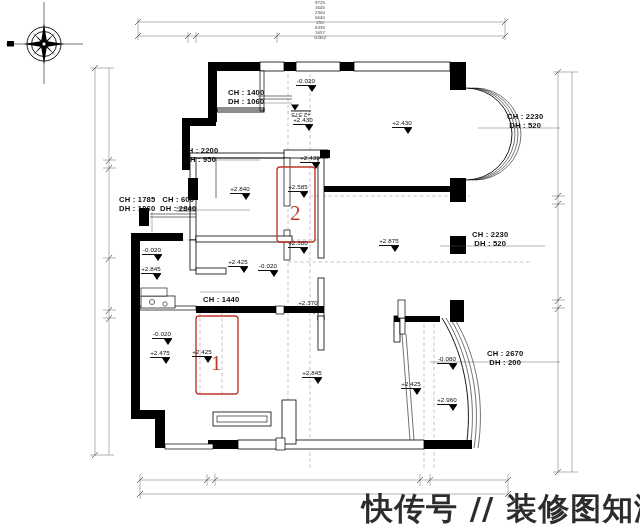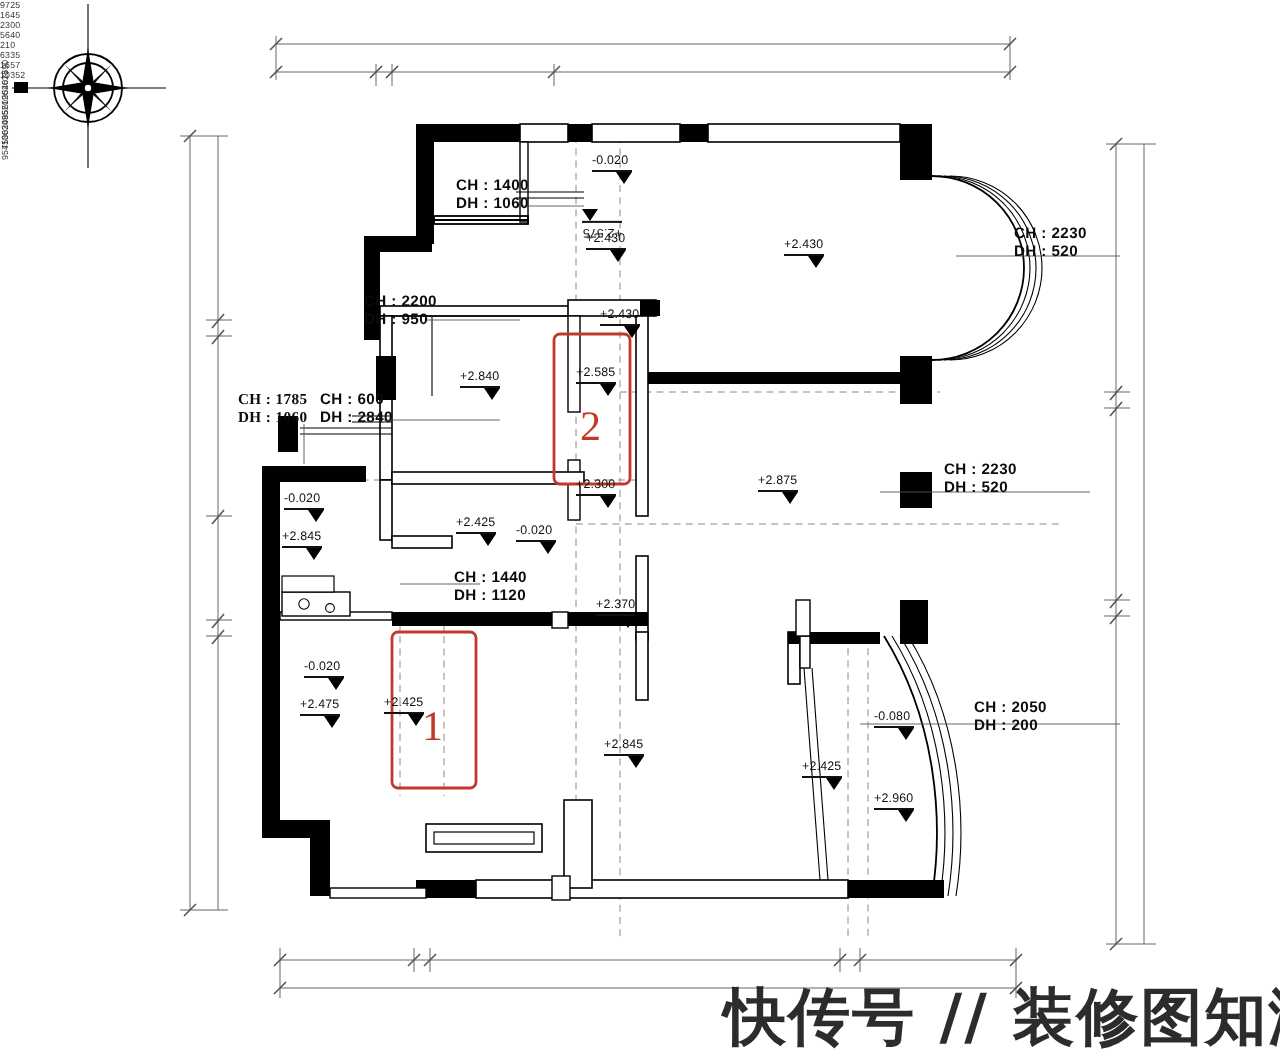--- a/index.html
+++ b/index.html
@@ -1,18 +1,18 @@
 <!DOCTYPE html>
 <html><head>
 <meta charset="utf-8">
 <style>
   html,body{margin:0;padding:0;background:#fff;}
   body{width:640px;height:530px;position:relative;overflow:hidden;
        font-family:"Liberation Sans","DejaVu Sans",sans-serif;color:#111;}
-  #plan-root{position:absolute;inset:0;}
+  #plan-root{position:absolute;inset:0;text-align:center;}
   svg#plan-svg{position:absolute;left:0;top:0;width:640px;height:530px;}
 
   .ann{position:absolute;white-space:pre;line-height:1.12;}
   .chdh{font-size:7.6px;font-weight:bold;letter-spacing:.2px;color:#0c0c0c;}
   .elev{font-size:6.2px;color:#101010;letter-spacing:.1px;}
   .dim{font-size:4.4px;color:#3a3a3a;letter-spacing:.1px;}
   .dim.vert{transform-origin:0 0;}
   .marknum{position:absolute;color:#c0392b;font-family:"Liberation Serif","DejaVu Serif",serif;
            font-size:21px;line-height:1;}
   .watermark{position:absolute;font-family:"DejaVu Sans",sans-serif;font-weight:bold;
@@ -275,29 +275,29 @@
 
   </svg>
 
   <div id="chdh-layer">
       <div class="ann chdh" style="left: 228px; top: 89px;">CH : 1400
 DH : 1060</div>
       <div class="ann chdh" style="left: 182px; top: 147px;">CH : 2200
 DH : 950</div>
       <div class="ann chdh" style="left: 160px; top: 196px;">CH : 600
 DH : 2840</div>
-      <div class="ann chdh" style="left: 119px; top: 196px; font-family: Liberation Serif, serif;">CH : 1785
+      <div class="ann chdh" style="left: 119px; top: 196px;">CH : 1785
 DH : 1060</div>
-      <div class="ann chdh" style="left: 203px; top: 285px; margin-left: 24px;">CH : 1440
+      <div class="ann chdh" style="left: 203px; top: 296px;">CH : 1440
 DH : 1120</div>
       <div class="ann chdh" style="left: 507px; top: 113px;">CH : 2230
 DH : 520</div>
       <div class="ann chdh" style="left: 472px; top: 231px;">CH : 2230
 DH : 520</div>
-      <div class="ann chdh" style="left: 487px; top: 350px;">CH : 2050
+      <div class="ann chdh" style="left: 487px; top: 350px;">CH : 2670
 DH : 200</div>
     </div>
   <div id="elev-layer">
       <div class="ann" style="left: 296px; top: 78px;"><div class="elev" style="border-bottom: 0.6px solid rgb(17, 17, 17); padding-bottom: 0.5px;">-0.020</div><div style="width: 0px; height: 0px; margin-left: 12px; border-left: 4px solid transparent; border-right: 4px solid transparent; border-top: 6px solid rgb(0, 0, 0);"></div></div>
       <div class="ann" style="left: 291px; top: 104px; transform: rotate(180deg);"><div class="elev" style="border-bottom: 0.6px solid rgb(17, 17, 17); padding-bottom: 0.5px;">+2.575</div><div style="width: 0px; height: 0px; margin-left: 12px; border-left: 4px solid transparent; border-right: 4px solid transparent; border-bottom: 6px solid rgb(0, 0, 0);"></div></div>
       <div class="ann" style="left: 293px; top: 117px;"><div class="elev" style="border-bottom: 0.6px solid rgb(17, 17, 17); padding-bottom: 0.5px;">+2.430</div><div style="width: 0px; height: 0px; margin-left: 12px; border-left: 4px solid transparent; border-right: 4px solid transparent; border-top: 6px solid rgb(0, 0, 0);"></div></div>
       <div class="ann" style="left: 392px; top: 120px;"><div class="elev" style="border-bottom: 0.6px solid rgb(17, 17, 17); padding-bottom: 0.5px;">+2.430</div><div style="width: 0px; height: 0px; margin-left: 12px; border-left: 4px solid transparent; border-right: 4px solid transparent; border-top: 6px solid rgb(0, 0, 0);"></div></div>
       <div class="ann" style="left: 300px; top: 155px;"><div class="elev" style="border-bottom: 0.6px solid rgb(17, 17, 17); padding-bottom: 0.5px;">+2.430</div><div style="width: 0px; height: 0px; margin-left: 12px; border-left: 4px solid transparent; border-right: 4px solid transparent; border-top: 6px solid rgb(0, 0, 0);"></div></div>
       <div class="ann" style="left: 230px; top: 186px;"><div class="elev" style="border-bottom: 0.6px solid rgb(17, 17, 17); padding-bottom: 0.5px;">+2.840</div><div style="width: 0px; height: 0px; margin-left: 12px; border-left: 4px solid transparent; border-right: 4px solid transparent; border-top: 6px solid rgb(0, 0, 0);"></div></div>
       <div class="ann" style="left: 288px; top: 184px;"><div class="elev" style="border-bottom: 0.6px solid rgb(17, 17, 17); padding-bottom: 0.5px;">+2.585</div><div style="width: 0px; height: 0px; margin-left: 12px; border-left: 4px solid transparent; border-right: 4px solid transparent; border-top: 6px solid rgb(0, 0, 0);"></div></div>

